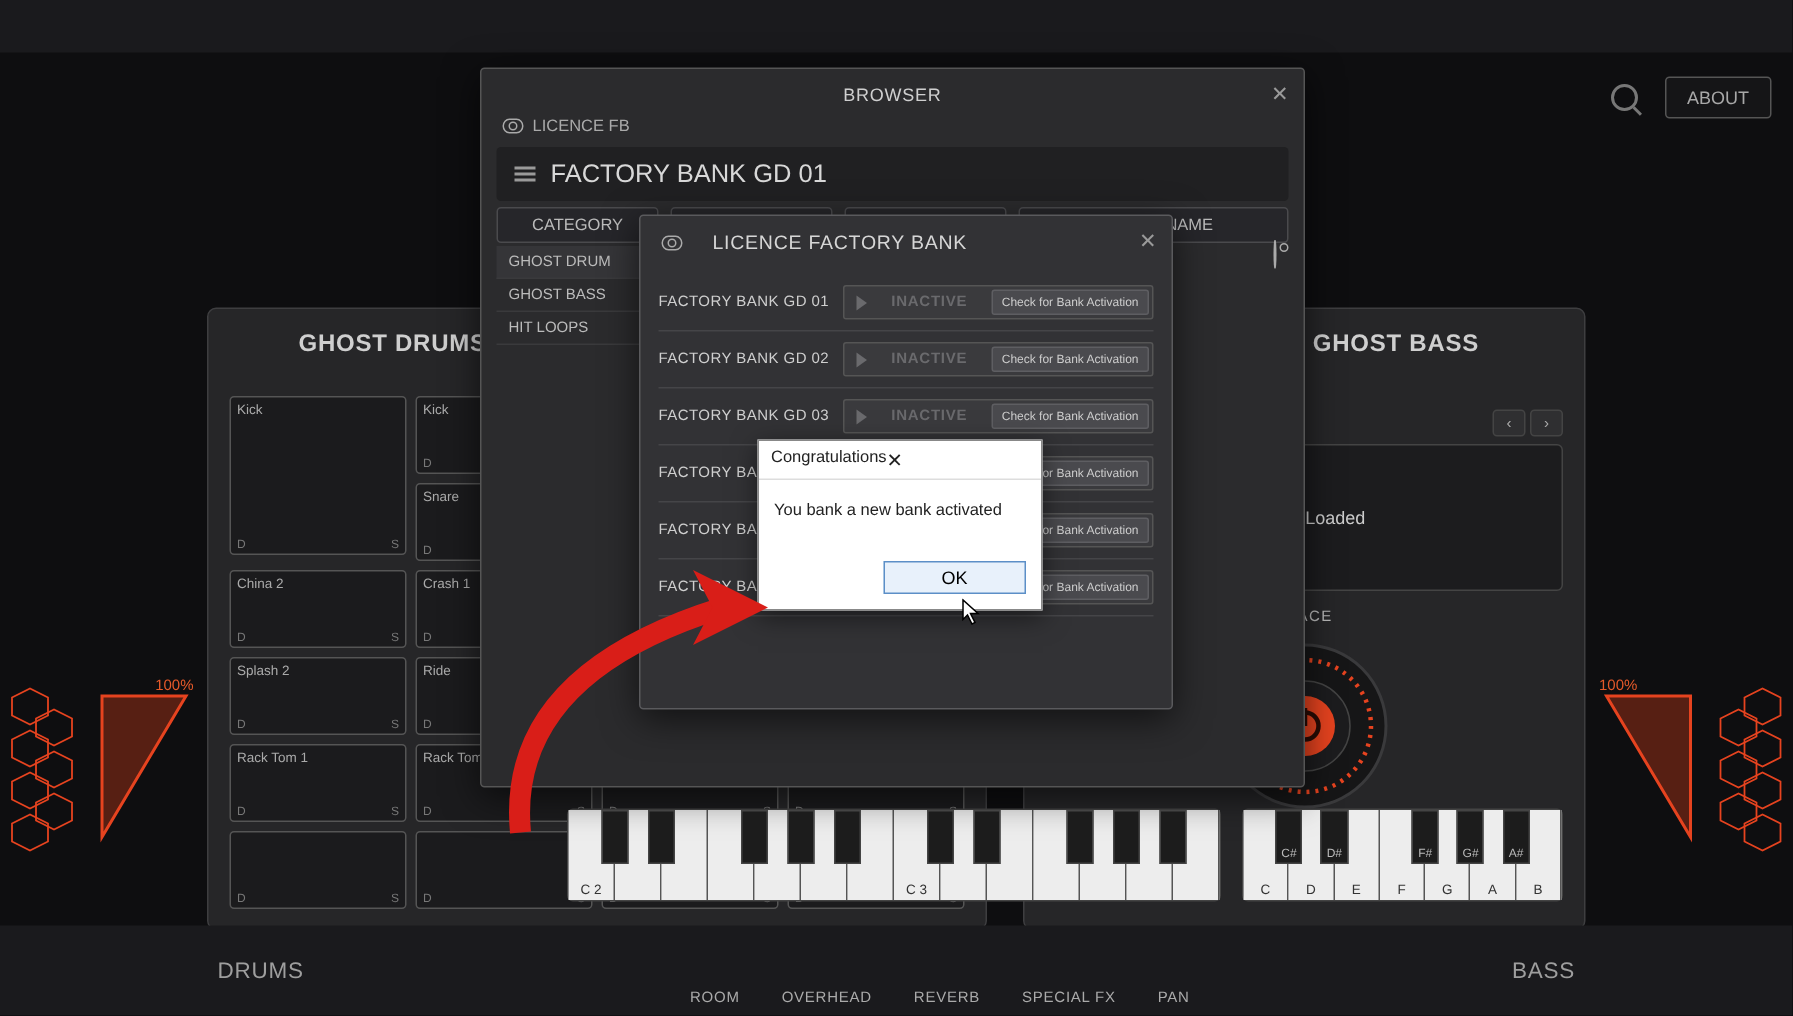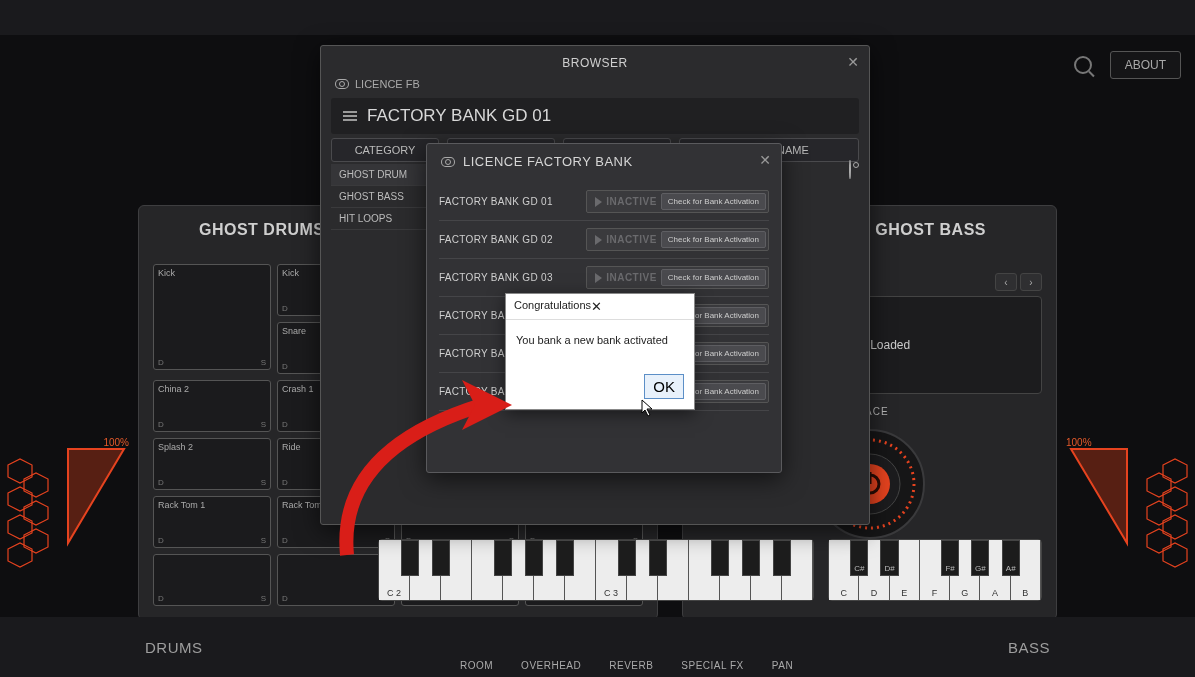--- a/index.html
+++ b/index.html
@@ -22,21 +22,21 @@
 .pad-grid{position:absolute;top:58px;left:14px;right:14px;display:grid;grid-template-columns:repeat(4,1fr);gap:6px}
 .pad{border:1px solid #555;border-radius:3px;height:52px;background:#1b1b1d;position:relative;padding:3px 4px;font-size:9px;color:#aaa;}
 .pad.big{height:106px;grid-row:span 2}
 .pad .lbl{font-size:9px}
 .pad .ds{position:absolute;bottom:2px;left:4px;right:4px;display:flex;justify-content:space-between;font-size:8px;color:#777}
 .nav-arrows{position:absolute;top:67px;right:14px;display:flex;gap:3px}
 .nav-arrow{width:22px;height:18px;background:#2f2f31;border:1px solid #444;border-radius:3px;font-size:10px;color:#aaa;display:flex;align-items:center;justify-content:center;cursor:pointer}
 .dropzone{position:absolute;top:90px;left:14px;right:14px;height:98px;background:#1c1c1e;border:1px solid #444;border-radius:4px;display:flex;align-items:center;justify-content:center;font-size:12px;color:#ccc}
 .space-label{position:absolute;top:200px;width:100%;text-align:center;font-size:10px;color:#b9b9b9;letter-spacing:1px}
 .power-dial{position:absolute;top:218px;left:50%;transform:translateX(-50%);width:120px;height:120px}
-.side-vol{position:absolute;top:433px;width:75px;height:120px}
+.side-vol{position:absolute;top:448px;width:75px;height:120px}
 .side-vol.left{left:60px}
 .side-vol.right{right:60px}
 .side-vol .pct{position:absolute;top:4px;font-size:10px;color:#e65a2a}
 .side-vol.left .pct{right:6px}
 .side-vol.right .pct{left:6px}
 .honey{position:absolute;top:455px;width:60px;height:135px}
 .honey.left{left:0}
 .honey.right{right:0}
 .footer{position:absolute;bottom:0;left:0;right:0;height:60px;background:#1a1a1d;display:flex;align-items:center;padding:0 145px;justify-content:space-between}
 .footer .ft{font-size:15px;font-weight:400;color:#9e9e9e;letter-spacing:.5px}
@@ -62,36 +62,36 @@
 .bank-sel .menu-ic span{height:2px;background:#9a9a9a}
 .head-row{position:absolute;top:92px;left:10px;right:10px;display:flex;gap:8px}
 .head-cell{background:#26262a;border:1px solid #4a4a4d;border-radius:3px;padding:5px 0;text-align:center;font-size:11px;color:#bbb}
 .head-cell.c1{width:108px}.head-cell.c2{width:108px}.head-cell.c3{width:108px}.head-cell.c4{flex:1}
 .cat-list{position:absolute;top:118px;left:10px;width:108px}
 .cat-item{font-size:10px;color:#bbb;padding:5px 8px;border-bottom:1px solid #3a3a3c;cursor:pointer}
 .cat-item.sel{background:#353538}
 .eye-right{position:absolute;top:115px;right:18px}
 
 .lic-panel{position:absolute;top:143px;left:426px;width:356px;height:330px;background:#323235;border:1px solid #5a5a5d;border-radius:3px;box-shadow:0 6px 24px rgba(0,0,0,.6)}
-.lic-title{display:flex;align-items:center;gap:8px;padding:10px 14px;font-size:13px;color:#d6d6d6;letter-spacing:.5px}
+.lic-title{display:flex;align-items:center;gap:20px;padding:10px 14px;font-size:13px;color:#d6d6d6;letter-spacing:.5px}
 .lic-close{position:absolute;top:8px;right:10px;font-size:14px;color:#9a9a9a;cursor:pointer}
 .bank-list{padding:4px 12px}
 .bank-item{display:flex;align-items:center;justify-content:space-between;padding:7px 0;border-bottom:1px solid #454548}
 .bank-name{font-size:10px;color:#cfcfcf;letter-spacing:.3px}
-.status-wrap{display:flex;align-items:center;gap:4px;background:#3a3a3d;border:1px solid #555;border-radius:2px;padding:2px 2px 2px 8px}
+.status-wrap{display:flex;align-items:center;gap:16px;background:#3a3a3d;border:1px solid #555;border-radius:2px;padding:2px 2px 2px 8px}
 .play-ic{width:0;height:0;border-top:5px solid transparent;border-bottom:5px solid transparent;border-left:7px solid #6a6a6d}
 .inactive{font-size:10px;font-weight:700;color:#6a6a6d;letter-spacing:.5px}
 .check-btn{font-size:8px;background:#4a4a4e;border:1px solid #5e5e62;color:#cdcdcd;padding:3px 6px;border-radius:2px;cursor:pointer}
 
 .dlg{position:absolute;top:293px;left:505px;width:190px;background:#fff;border:1px solid #888;box-shadow:0 4px 16px rgba(0,0,0,.5);font-size:11px;color:#222}
 .dlg-head{display:flex;justify-content:flex-start;padding:5px 8px;border-bottom:1px solid #ddd}
 .dlg-close{cursor:pointer;font-size:13px}
 .dlg-body{padding:14px 10px 22px;font-size:11px}
 .dlg-foot{padding:6px 10px 10px;text-align:right}
-.dlg-ok{border:1px solid #5c8fc7;background:#e8f1fb;padding:3px 8px;font-size:15px;cursor:pointer}
+.dlg-ok{border:1px solid #5c8fc7;background:#e8f1fb;padding:3px 38px;font-size:12px;cursor:pointer}
 .arrow{position:absolute;top:360px;left:327px;width:190px;height:200px;pointer-events:none}
 .cursor{position:absolute;top:399px;left:641px;width:14px;height:18px;pointer-events:none}
 </style>
 </head>
 <body>
 
 <div class="topbar"></div>
 
 <div class="header-row">
   <div class="header-spacer"></div>

